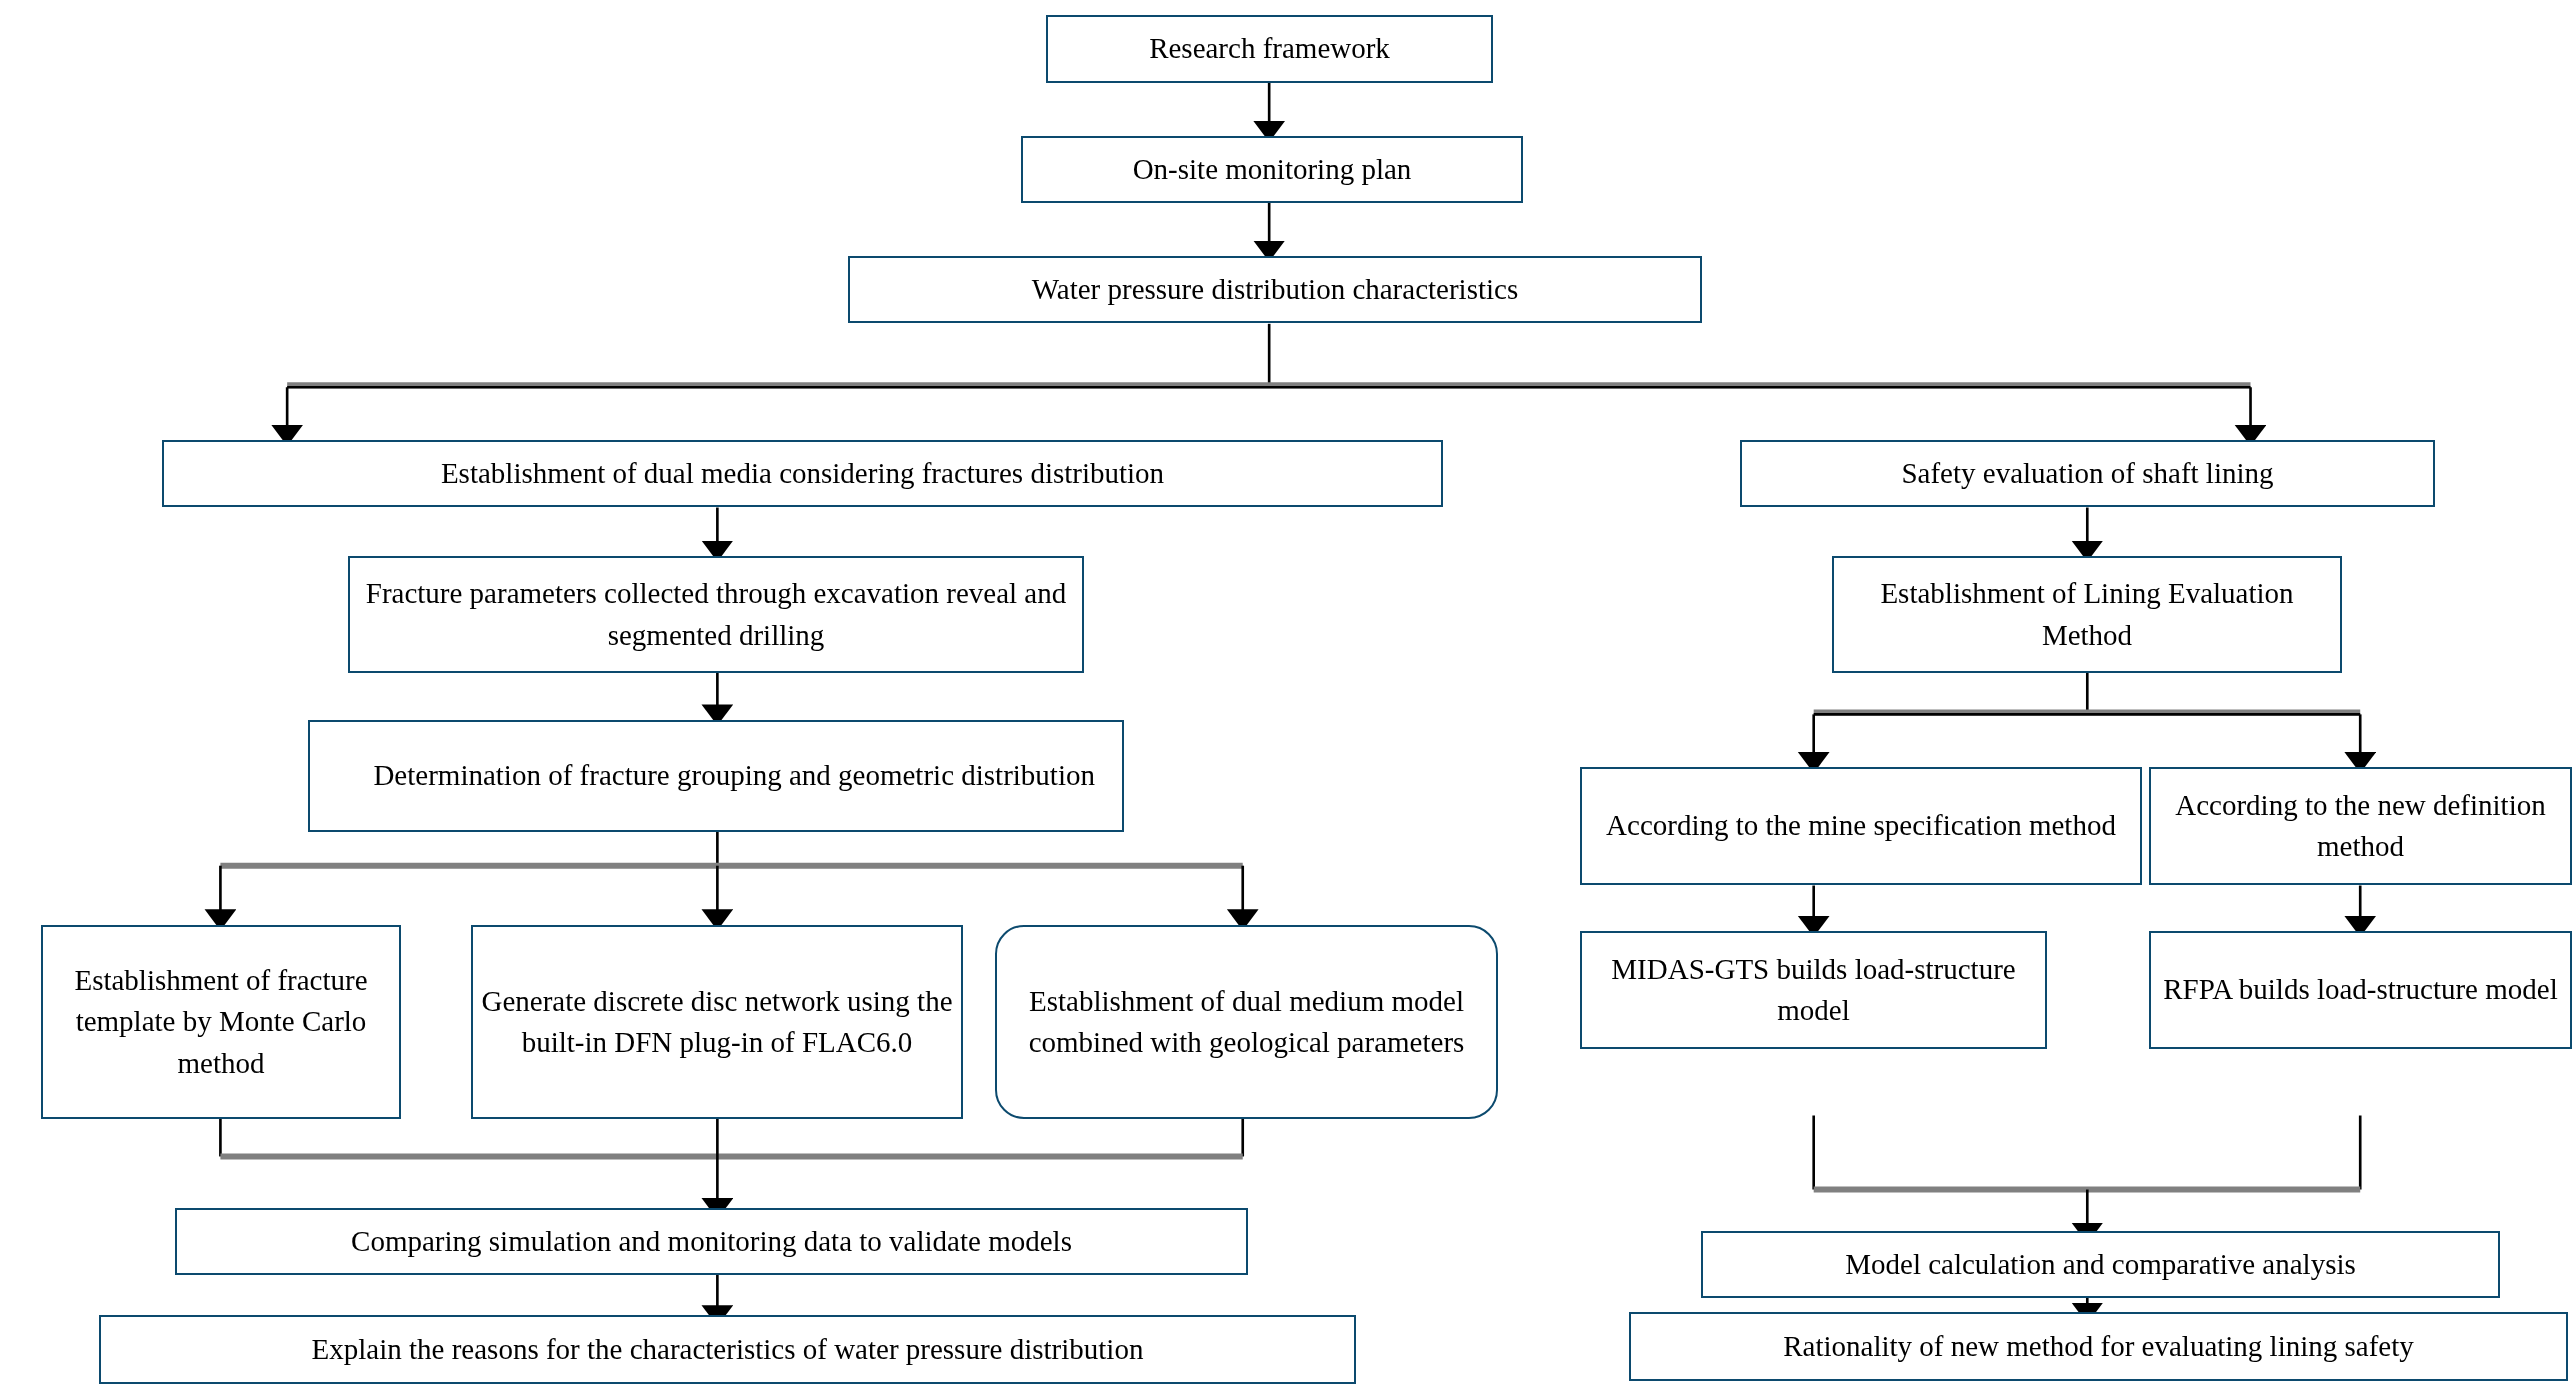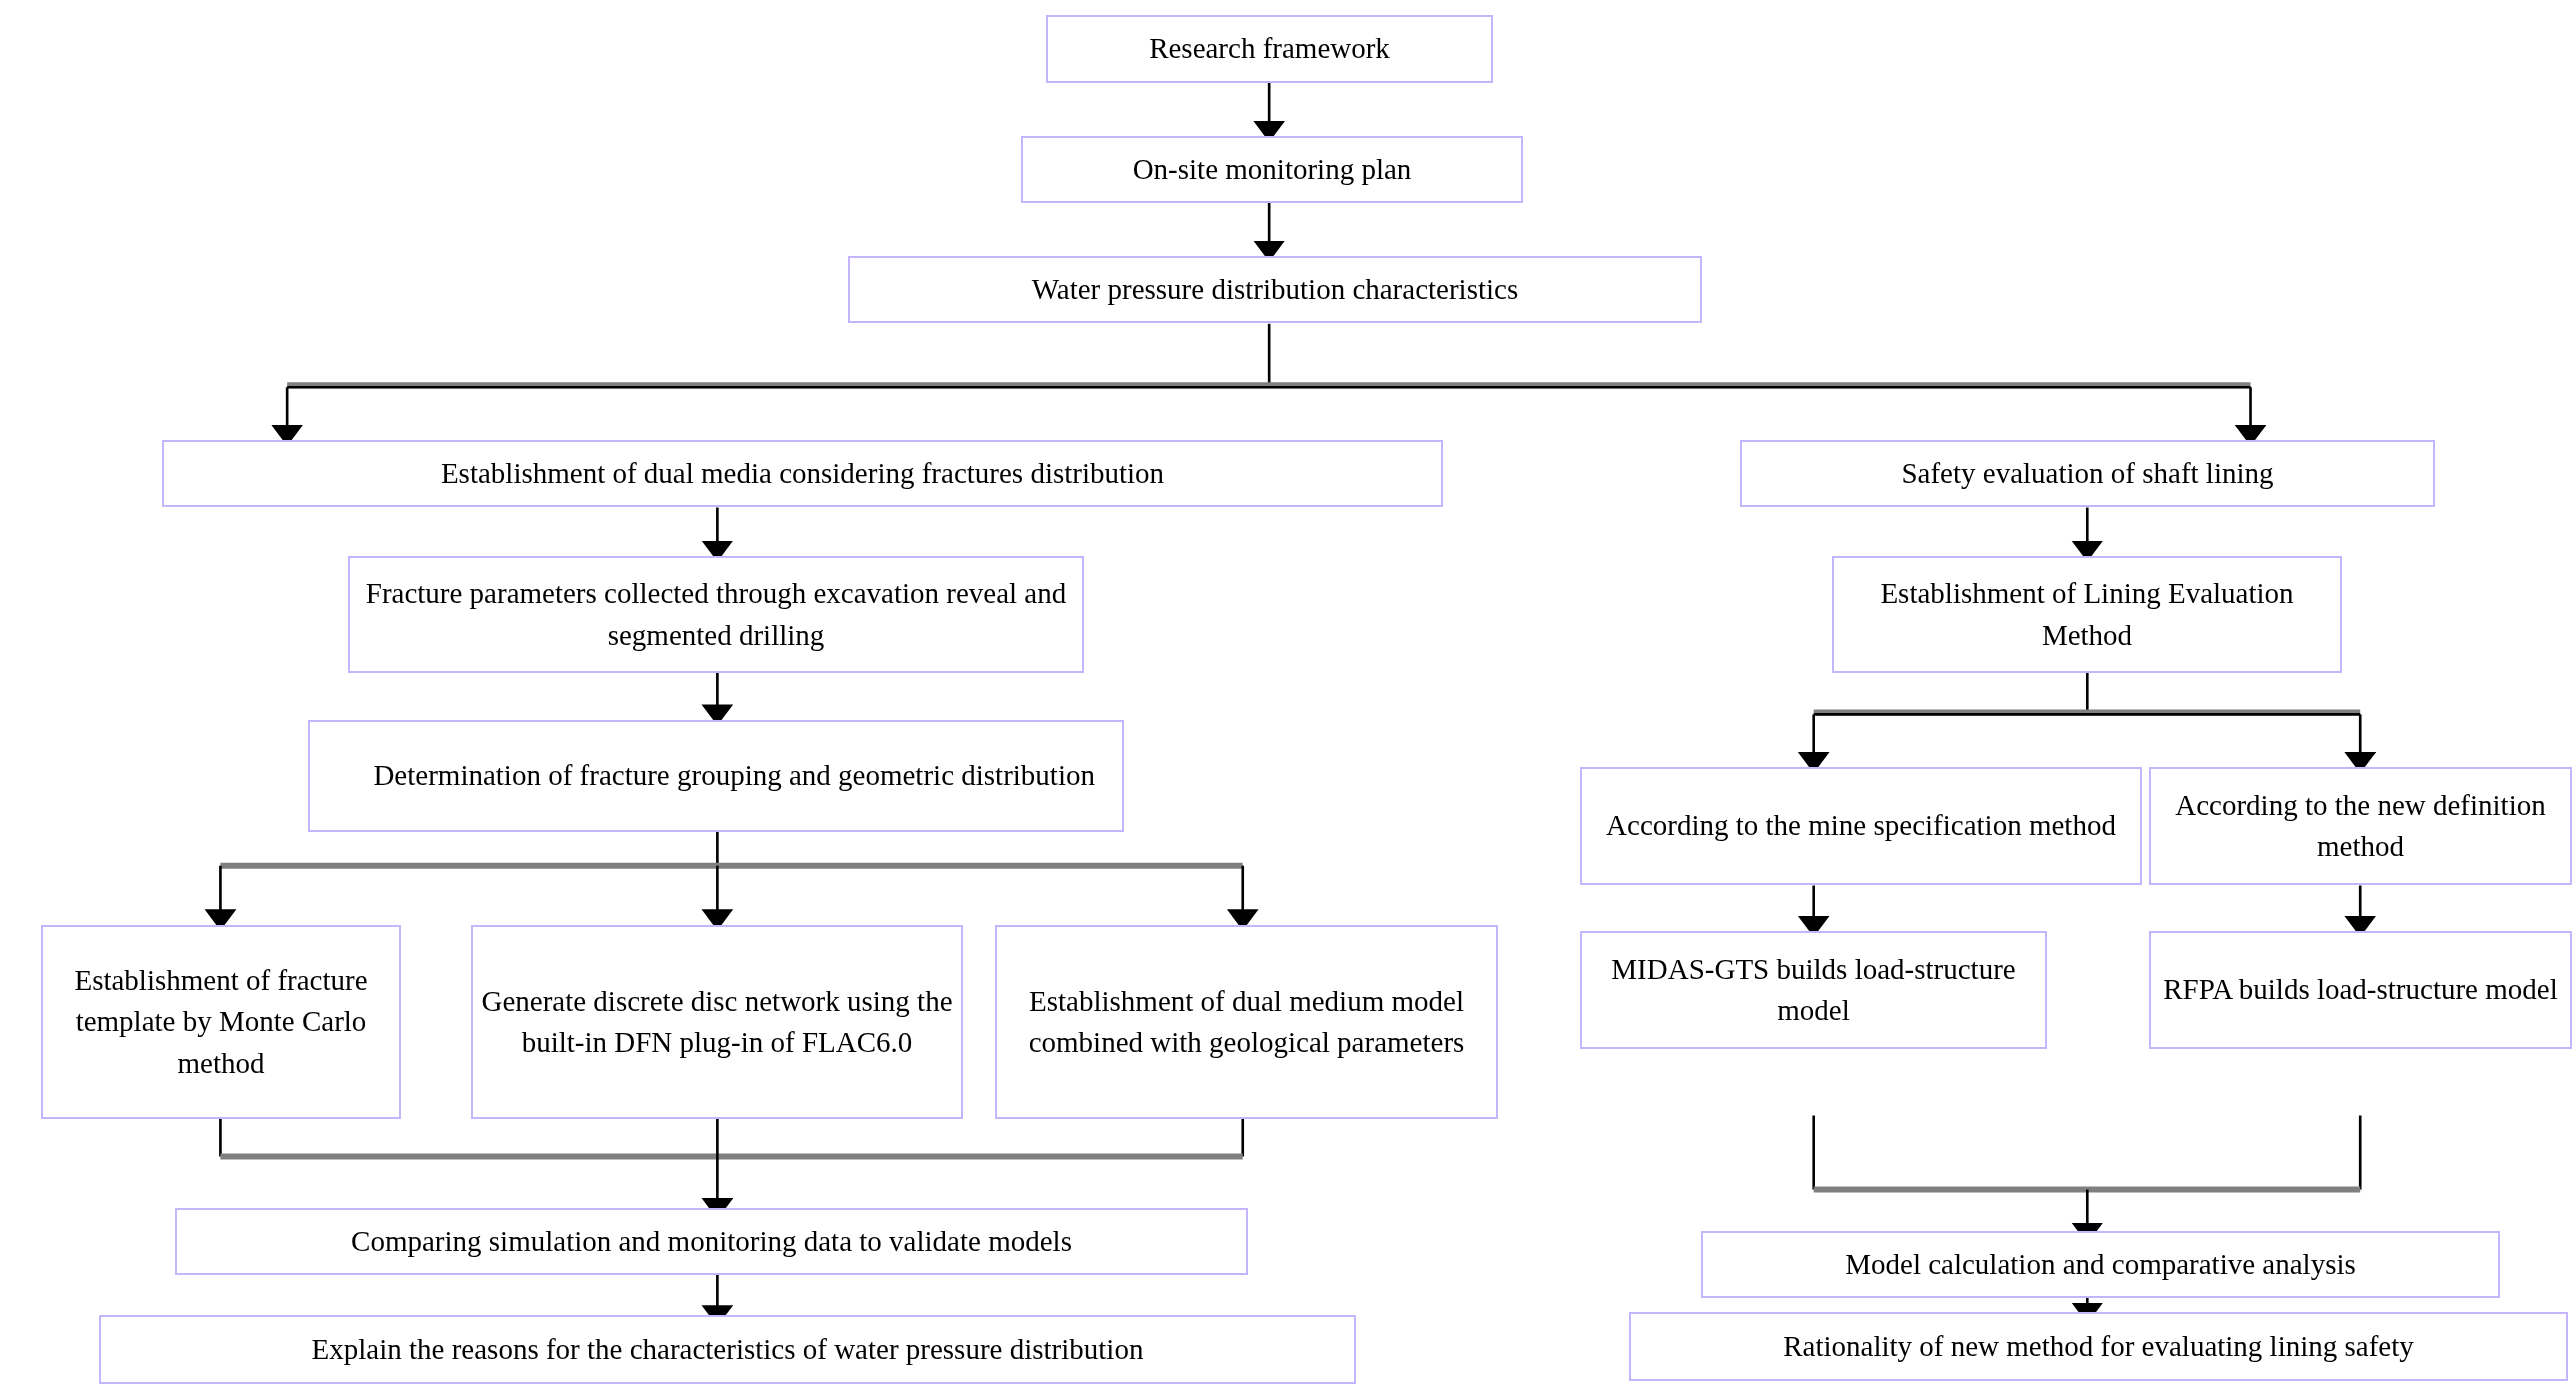--- a/index.html
+++ b/index.html
@@ -12,21 +12,21 @@
     position: relative;
     width: 2576px;
     height: 1399px;
     background: #ffffff;
     font-family: "Liberation Serif", "DejaVu Serif", serif;
     overflow: hidden;
   }
   .node {
     position: absolute;
     box-sizing: border-box;
-    border: 2px solid #c4b5fd;
+    border: 2px solid #0c4a6e;
     background: #ffffff;
     display: flex;
     align-items: center;
     justify-content: center;
     text-align: center;
     color: #000000;
     line-height: 1.42;
     padding: 1.3px 6.6px;
     font-size: 29px;
     z-index: 3;
@@ -127,21 +127,21 @@
   </div>
 
   <div class="node" style="left:41px; top:925px; width:360px; height:194px;">
     <span>Establishment of fracture template by Monte Carlo method</span>
   </div>
 
   <div class="node" style="left:471px; top:925px; width:492px; height:194px;">
     <span>Generate discrete disc network using the built-in DFN plug-in of FLAC6.0</span>
   </div>
 
-  <div class="node" style="left:995px; top:925px; width:503px; height:194px;">
+  <div class="node" style="left:995px; top:925px; width:503px; height:194px;border-radius:29px;">
     <span>Establishment of dual medium model combined with geological parameters</span>
   </div>
 
   <div class="node" style="left:175px; top:1208px; width:1073px; height:67px;">
     <span>Comparing simulation and monitoring data to validate models</span>
   </div>
 
   <div class="node" style="left:99px; top:1315px; width:1257px; height:69px;">
     <span>Explain the reasons for the characteristics of water pressure distribution</span>
   </div>

